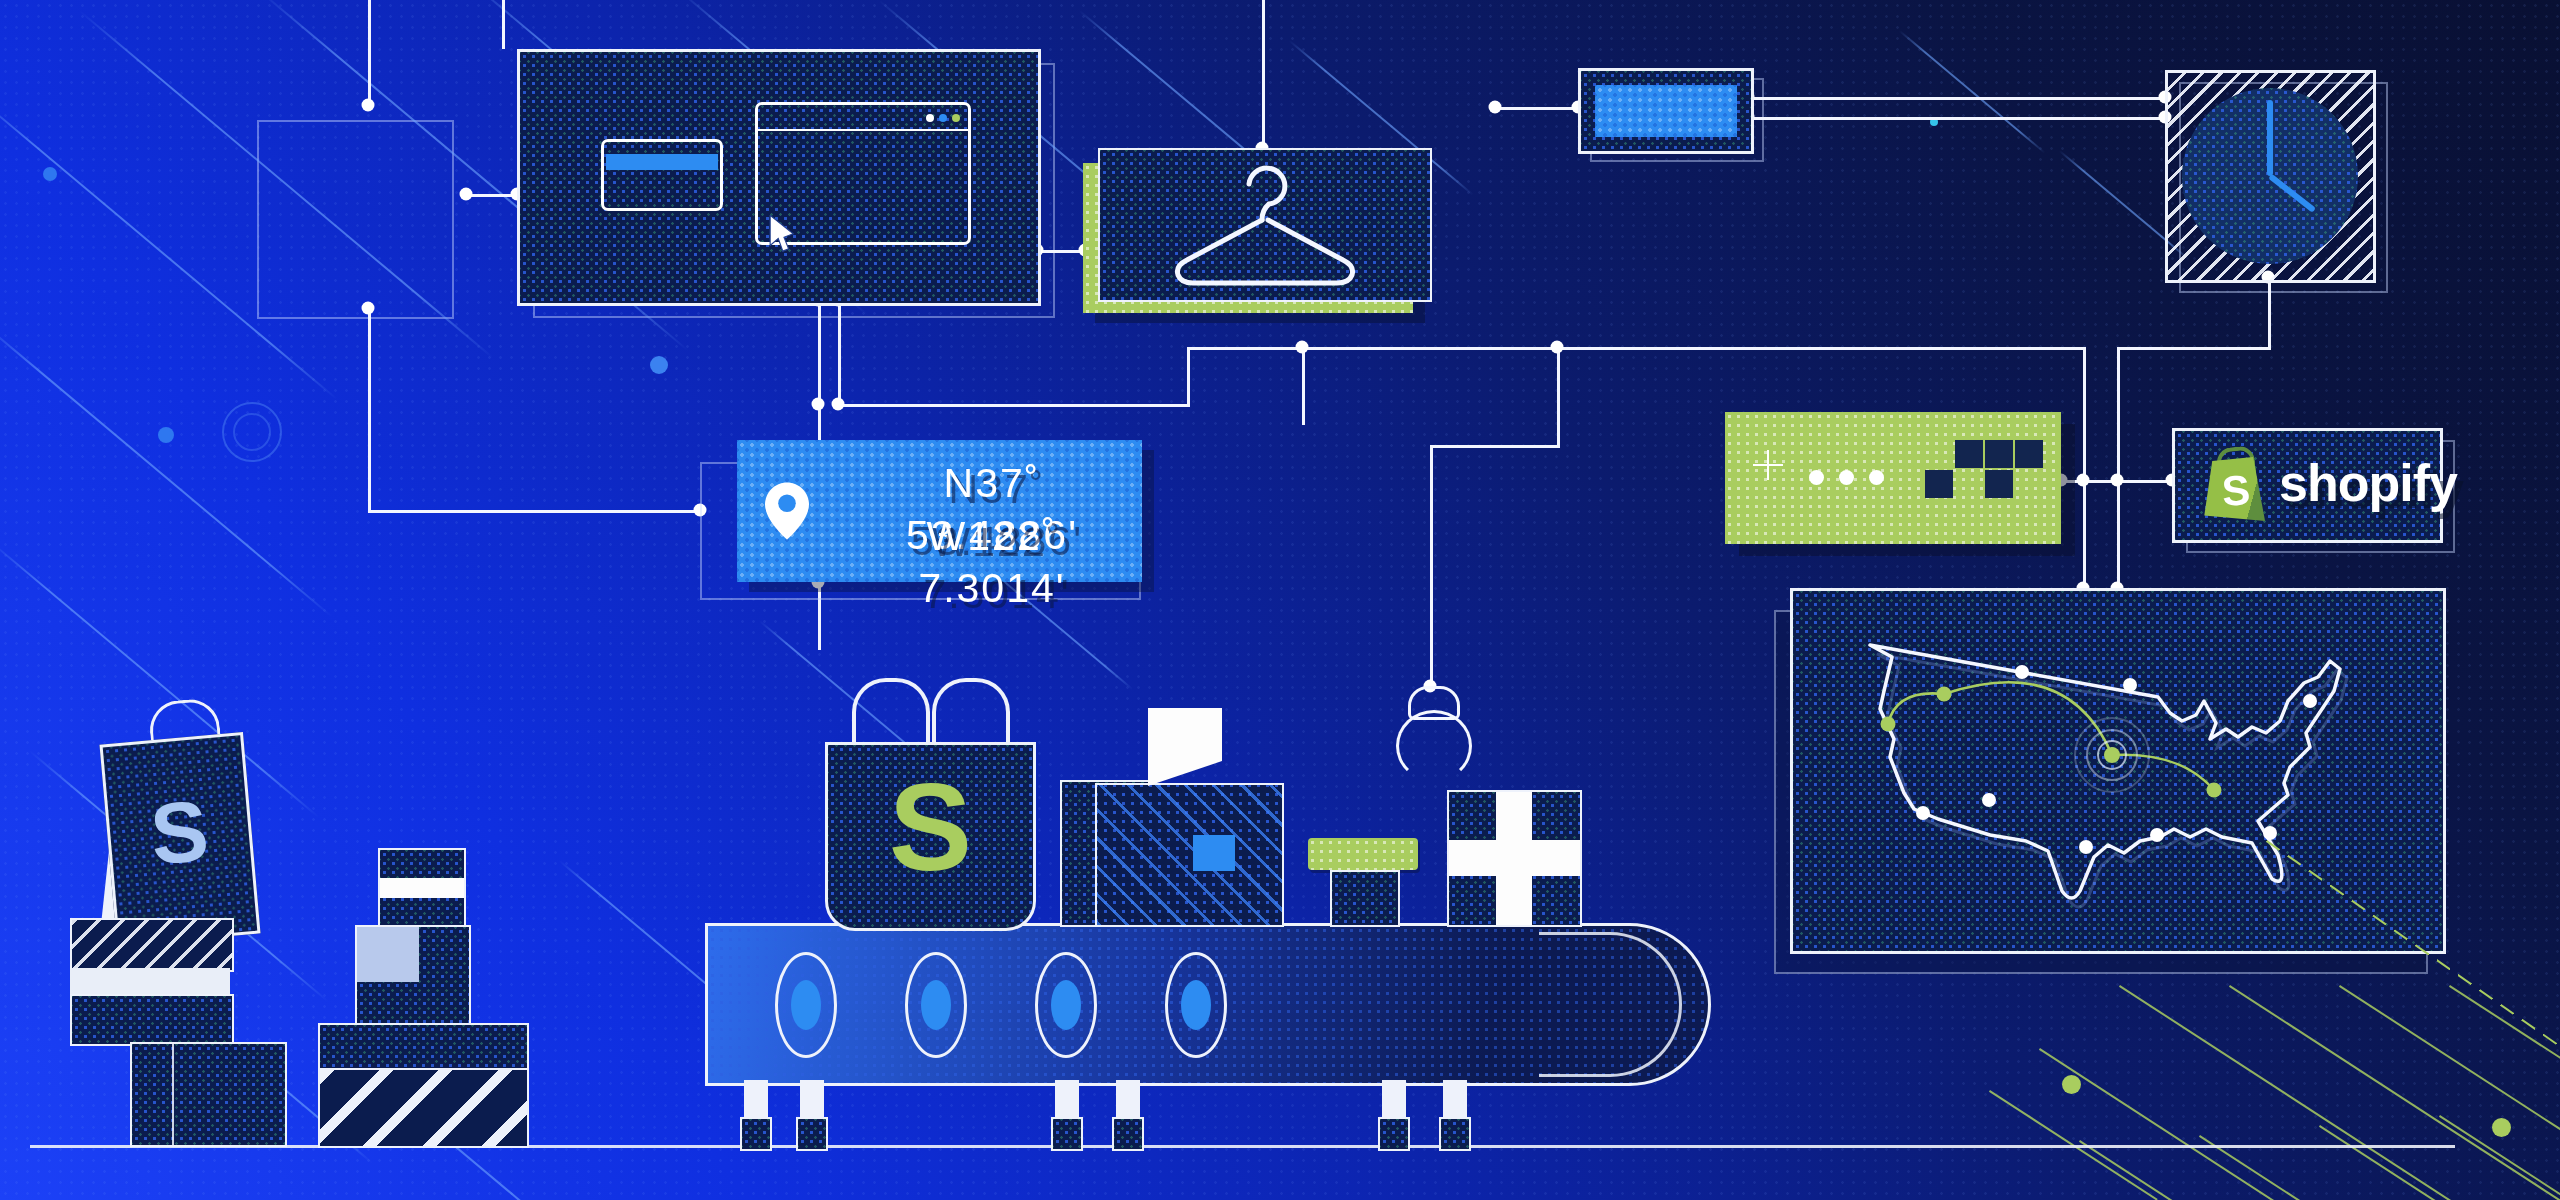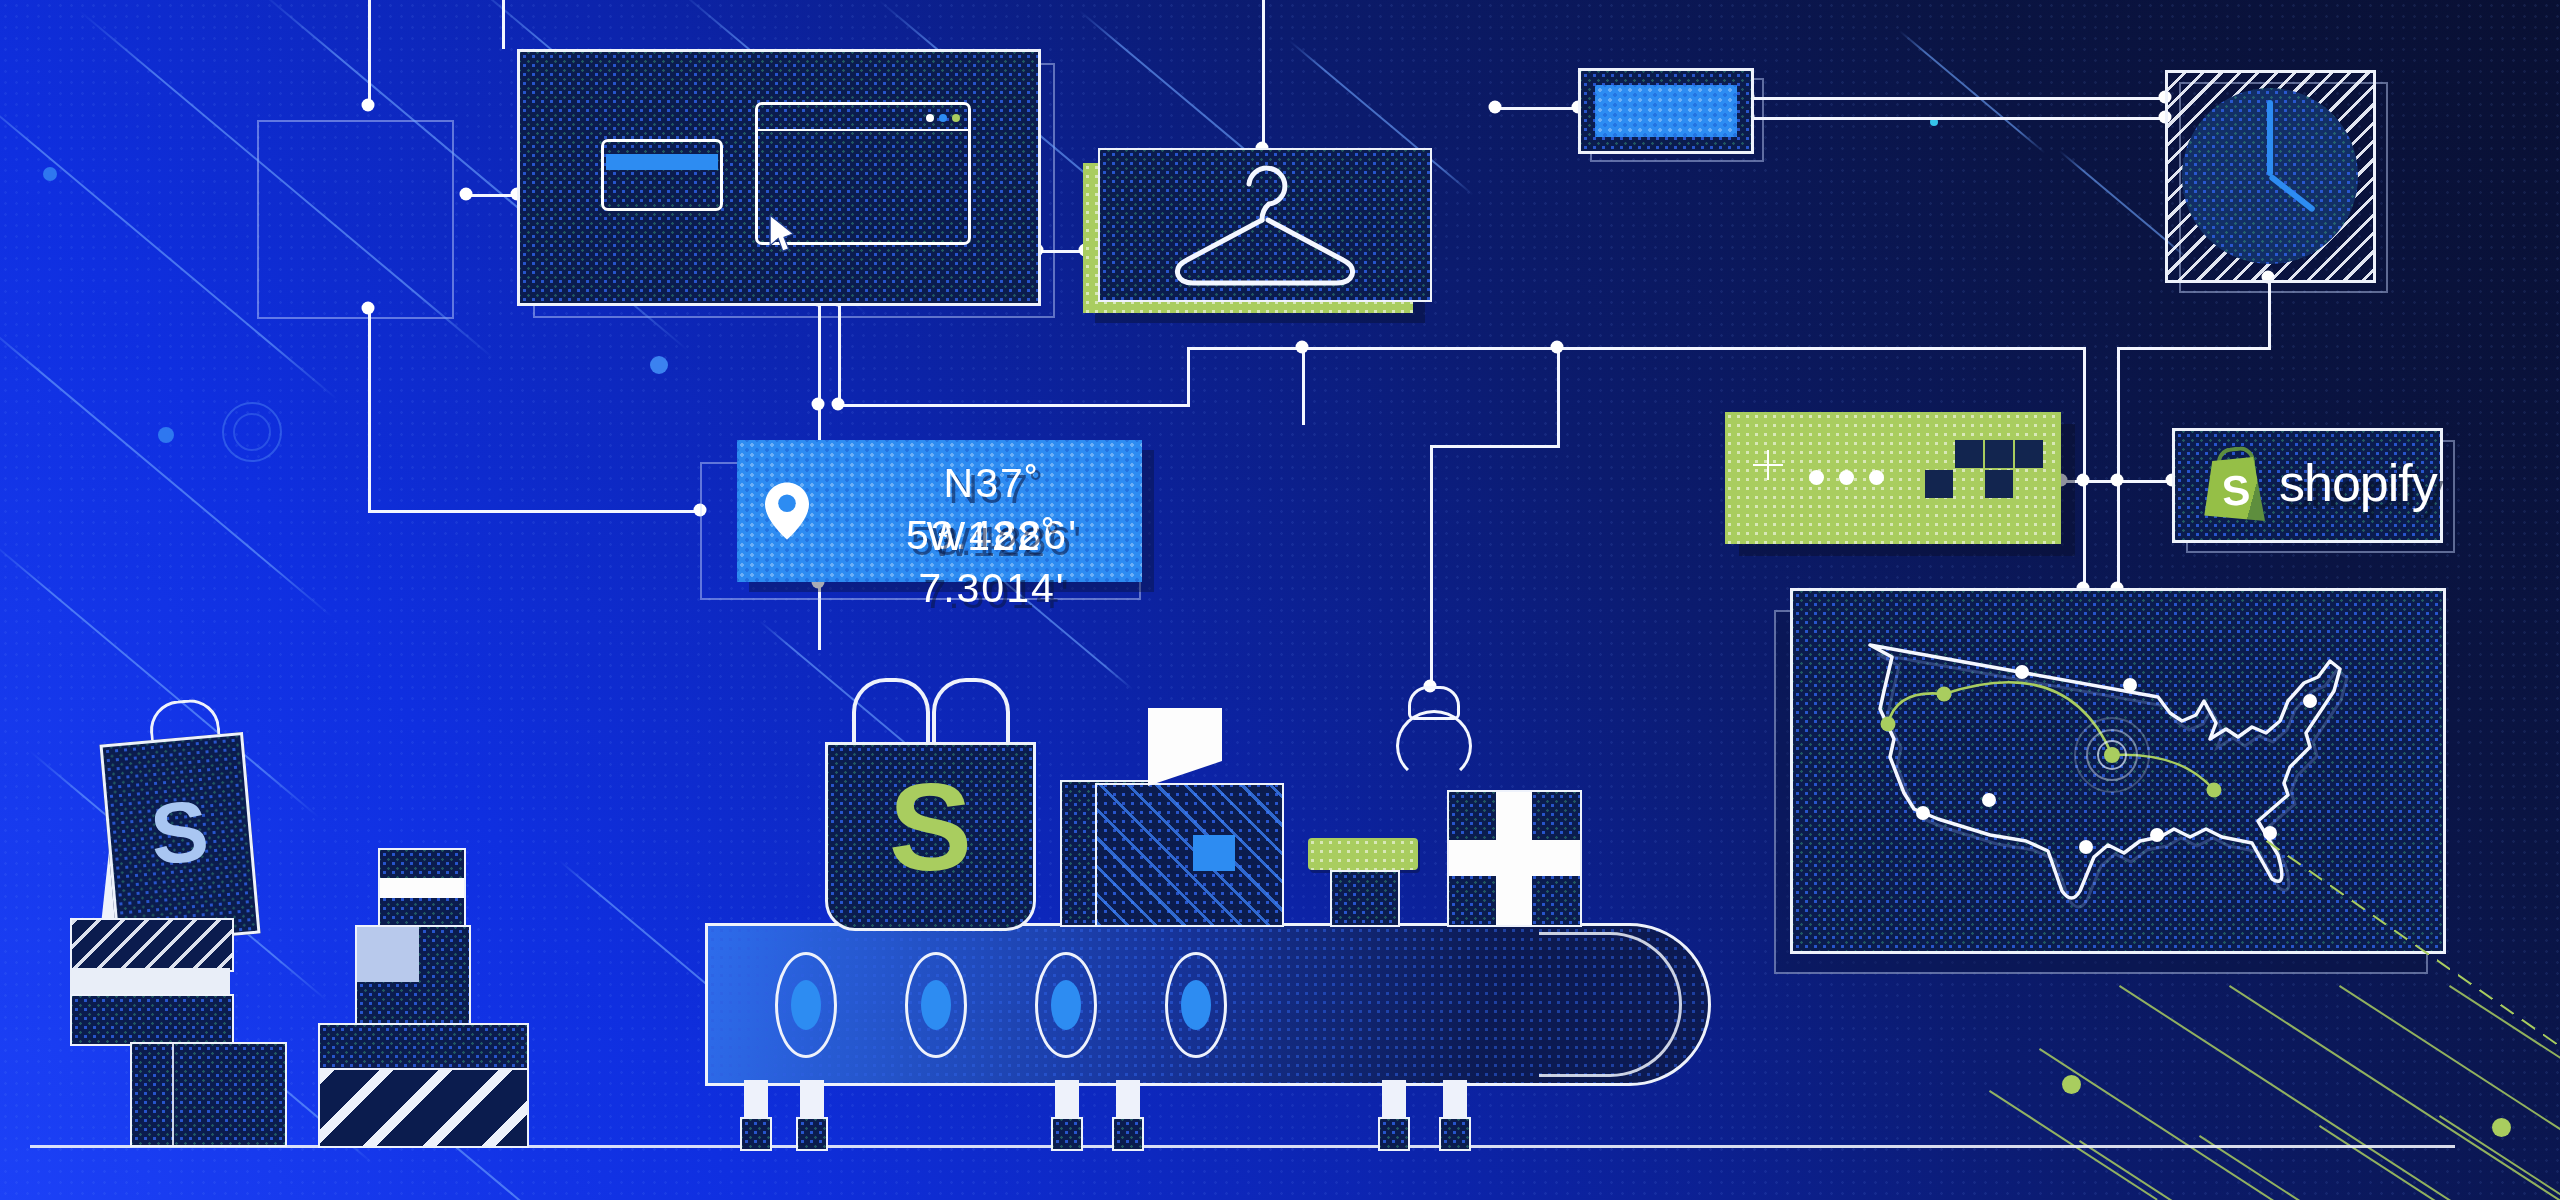--- a/index.html
+++ b/index.html
@@ -30,21 +30,21 @@
   .bgdot{position:absolute;border-radius:50%;z-index:1;}
   .node{position:absolute;z-index:4;}
   .yot-circle{position:absolute;border-radius:50%;background:#57a8f2;
     background-image:radial-gradient(circle,rgba(255,255,255,.25) 1.6px,transparent 2.1px);background-size:10px 10px;}
   .yot-txt{position:absolute;color:#fff;font-weight:800;font-size:35px;line-height:.92;letter-spacing:1px;}
   .roller-o{position:absolute;width:56px;height:100px;border:3px solid #eef2fb;border-radius:50%;}
   .roller-i{position:absolute;width:30px;height:50px;border-radius:50%;background:#2d8cf2;left:13px;top:25px;}
   .leg{position:absolute;width:24px;background:#eef2fb;z-index:3;}
   .foot{position:absolute;width:28px;height:30px;z-index:3;}
   .gps-txt{color:#fff;font-size:41px;letter-spacing:2px;line-height:52px;text-shadow:5px 6px rgba(10,22,66,.55);}
-  .shop-word{color:#fff;font-weight:400;font-size:52px;letter-spacing:-1px;text-shadow:6px 7px rgba(8,16,40,.55);text-align:center;}
+  .shop-word{color:#fff;font-weight:700;font-size:52px;letter-spacing:-1px;text-shadow:6px 7px rgba(8,16,40,.55);text-align:center;}
   .sq{position:absolute;width:28px;height:28px;background:#12254f;}
   .wdot{position:absolute;width:15px;height:15px;border-radius:50%;background:#fff;}
 </style>
 </head>
 <body>
 
 <div id="stage">
 
   <div class="echo" style="left:257px;top:120px;width:193px;height:195px;"></div>
 

